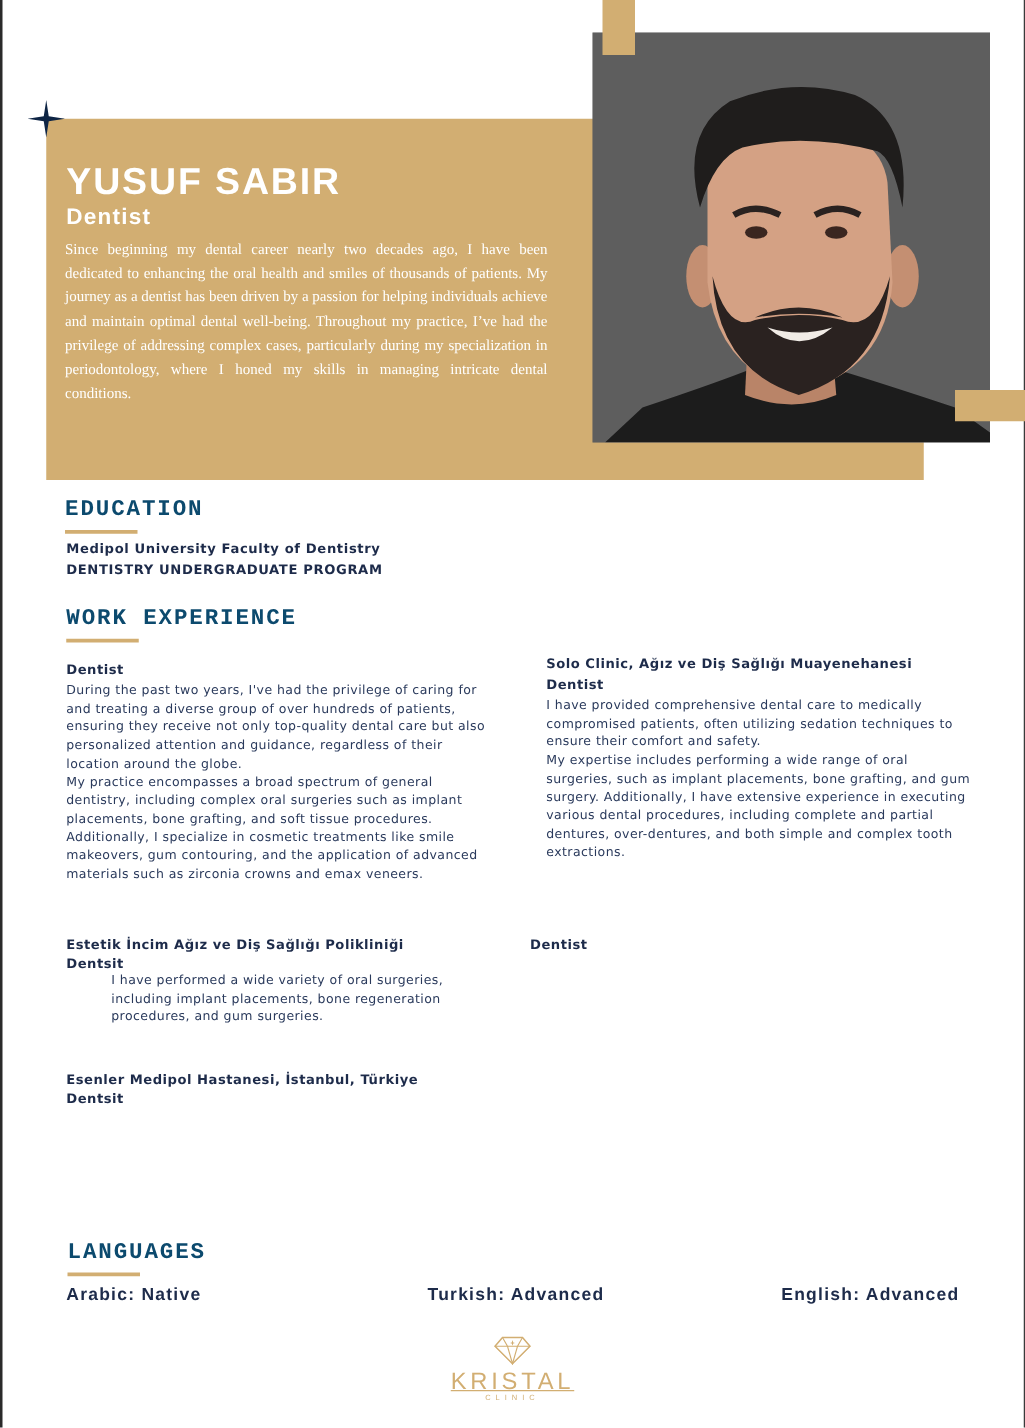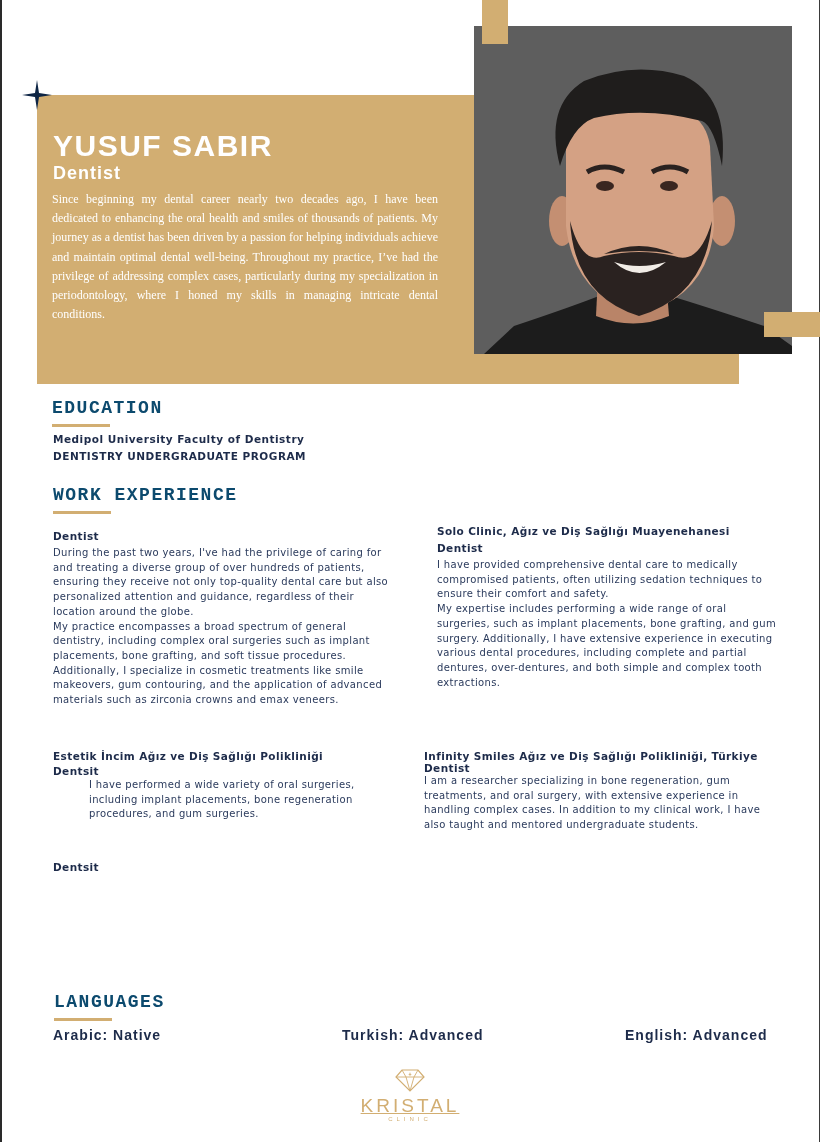--- a/index.html
+++ b/index.html
@@ -108,26 +108,25 @@
 My expertise includes performing a wide range of oral surgeries, such as implant placements, bone grafting, and gum surgery. Additionally, I have extensive experience in executing various dental procedures, including complete and partial dentures, over-dentures, and both simple and complex tooth extractions.</p>
 </div>
 
 <div class="job" style="left:53px; top:750px; width:340px;">
   <p class="job-title">Estetik İncim Ağız ve Diş Sağlığı Polikliniği</p>
   <p class="job-role" style="margin-top:3px;">Dentsit</p>
   <p class="job-desc" style="margin-top:1px;margin-left:36px;">I have performed a wide variety of oral surgeries, including implant placements, bone regeneration procedures, and gum surgeries.</p>
 </div>
 
 <div class="job" style="left:424px; top:750px; width:350px;">
-  <p class="job-title">Infinity Smiles Ağız ve Diş Sağlığı Polikliniği, Türkiye</p>
   <p class="job-role">Dentist</p>
-  <p class="job-desc">I am a researcher specializing in bone regeneration, gum treatments, and oral surgery, with extensive experience in handling complex cases. In addition to my clinical work, I have also taught and mentored undergraduate students.</p>
 </div>
 
 <div class="job" style="left:53px; top:858px; width:340px;">
+  <p class="job-title">Esenler Medipol Hastanesi, İstanbul, Türkiye</p>
   <p class="job-role" style="margin-top:3px;">Dentsit</p>
 </div>
 
 <h3 class="section-title" style="left:54px; top:992px;">LANGUAGES</h3>
 <div class="section-rule" style="left:54px; top:1018px;"></div>
 <p class="lang" style="left:53px;">Arabic: Native</p>
 <p class="lang" style="left:342px;">Turkish: Advanced</p>
 <p class="lang" style="left:625px;">English: Advanced</p>
 
 <div class="logo">

